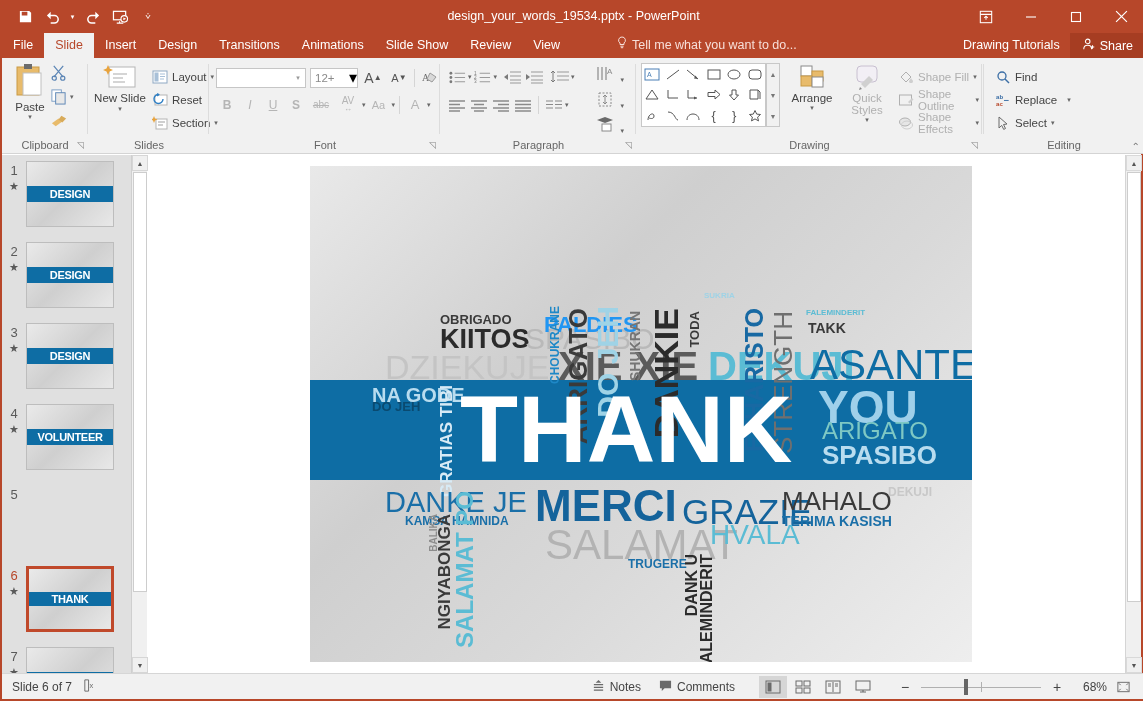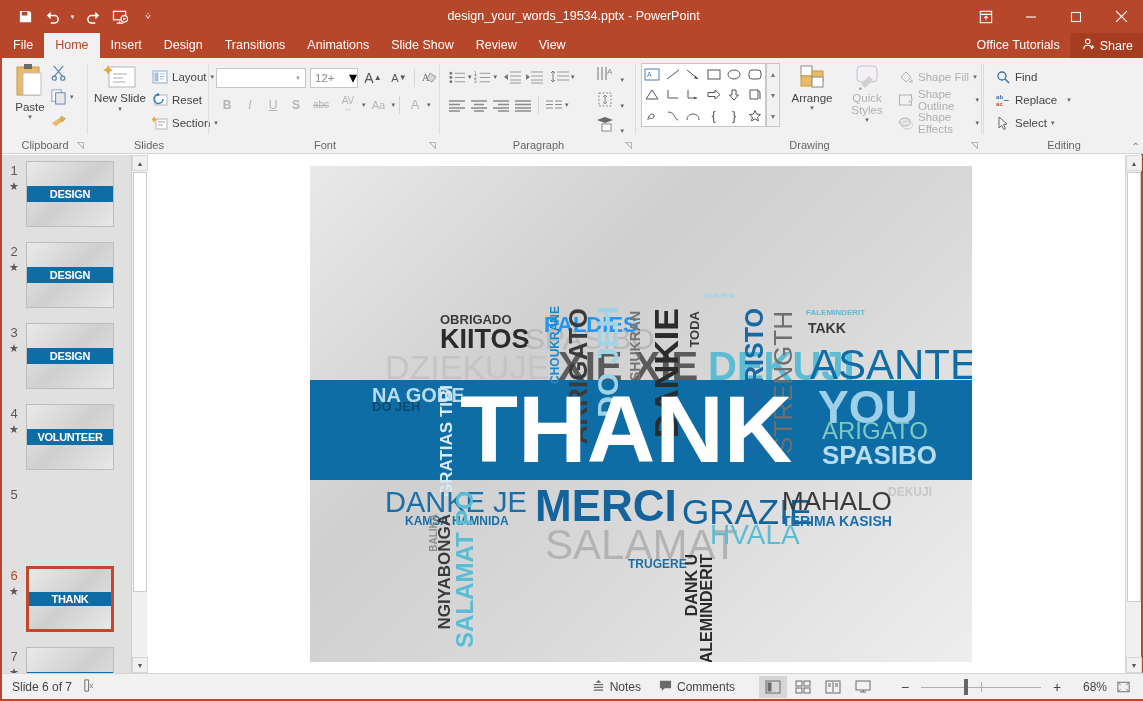--- a/index.html
+++ b/index.html
@@ -190,31 +190,40 @@
         <svg width="13" height="13" viewBox="0 0 12 12">
             <path d="M1 1l10 10M11 1L1 11" stroke="#fff" stroke-width="1.1"></path>
           </svg>
       </div>
     </div>
   </div>
 
   <div class="tabsrow">
     <div class="tabs">
       <div class="tab file">File</div>
-      <div class="tab active">Home</div>
+      <div class="tab active">Slide</div>
       <div class="tab">Insert</div>
       <div class="tab">Design</div>
       <div class="tab">Transitions</div>
       <div class="tab">Animations</div>
       <div class="tab">Slide Show</div>
       <div class="tab">Review</div>
       <div class="tab">View</div>
     </div>
+    <div class="tellme">
+      <span class="bulb">
+        <svg width="10" height="13" viewBox="0 0 10 13">
+            <path d="M5 1a3.3 3.3 0 0 1 2 6v1.5H3V7A3.3 3.3 0 0 1 5 1z" fill="none" stroke="#f7dfd9" stroke-width="1"></path>
+            <path d="M3.4 10.2h3.2M3.8 11.7h2.4" stroke="#f7dfd9" stroke-width="1"></path>
+          </svg>
+      </span>
+      <span>Tell me what you want to do...</span>
+    </div>
     <div class="right-tabs">
-      <div class="office-tut">Office Tutorials</div>
+      <div class="office-tut">Drawing Tutorials</div>
       <div class="share-btn">
         <span>
           <svg width="14" height="14" viewBox="0 0 16 16">
               <circle cx="6.5" cy="5" r="2.6" fill="none" stroke="#fff" stroke-width="1.2"></circle>
               <path d="M2 14c0-3 2-4.5 4.5-4.5S11 11 11 14" fill="none" stroke="#fff" stroke-width="1.2"></path>
               <path d="M12 9.5v4M10 11.5h4" stroke="#fff" stroke-width="1.2"></path>
             </svg>
         </span>
         <span>Share</span>
       </div>

